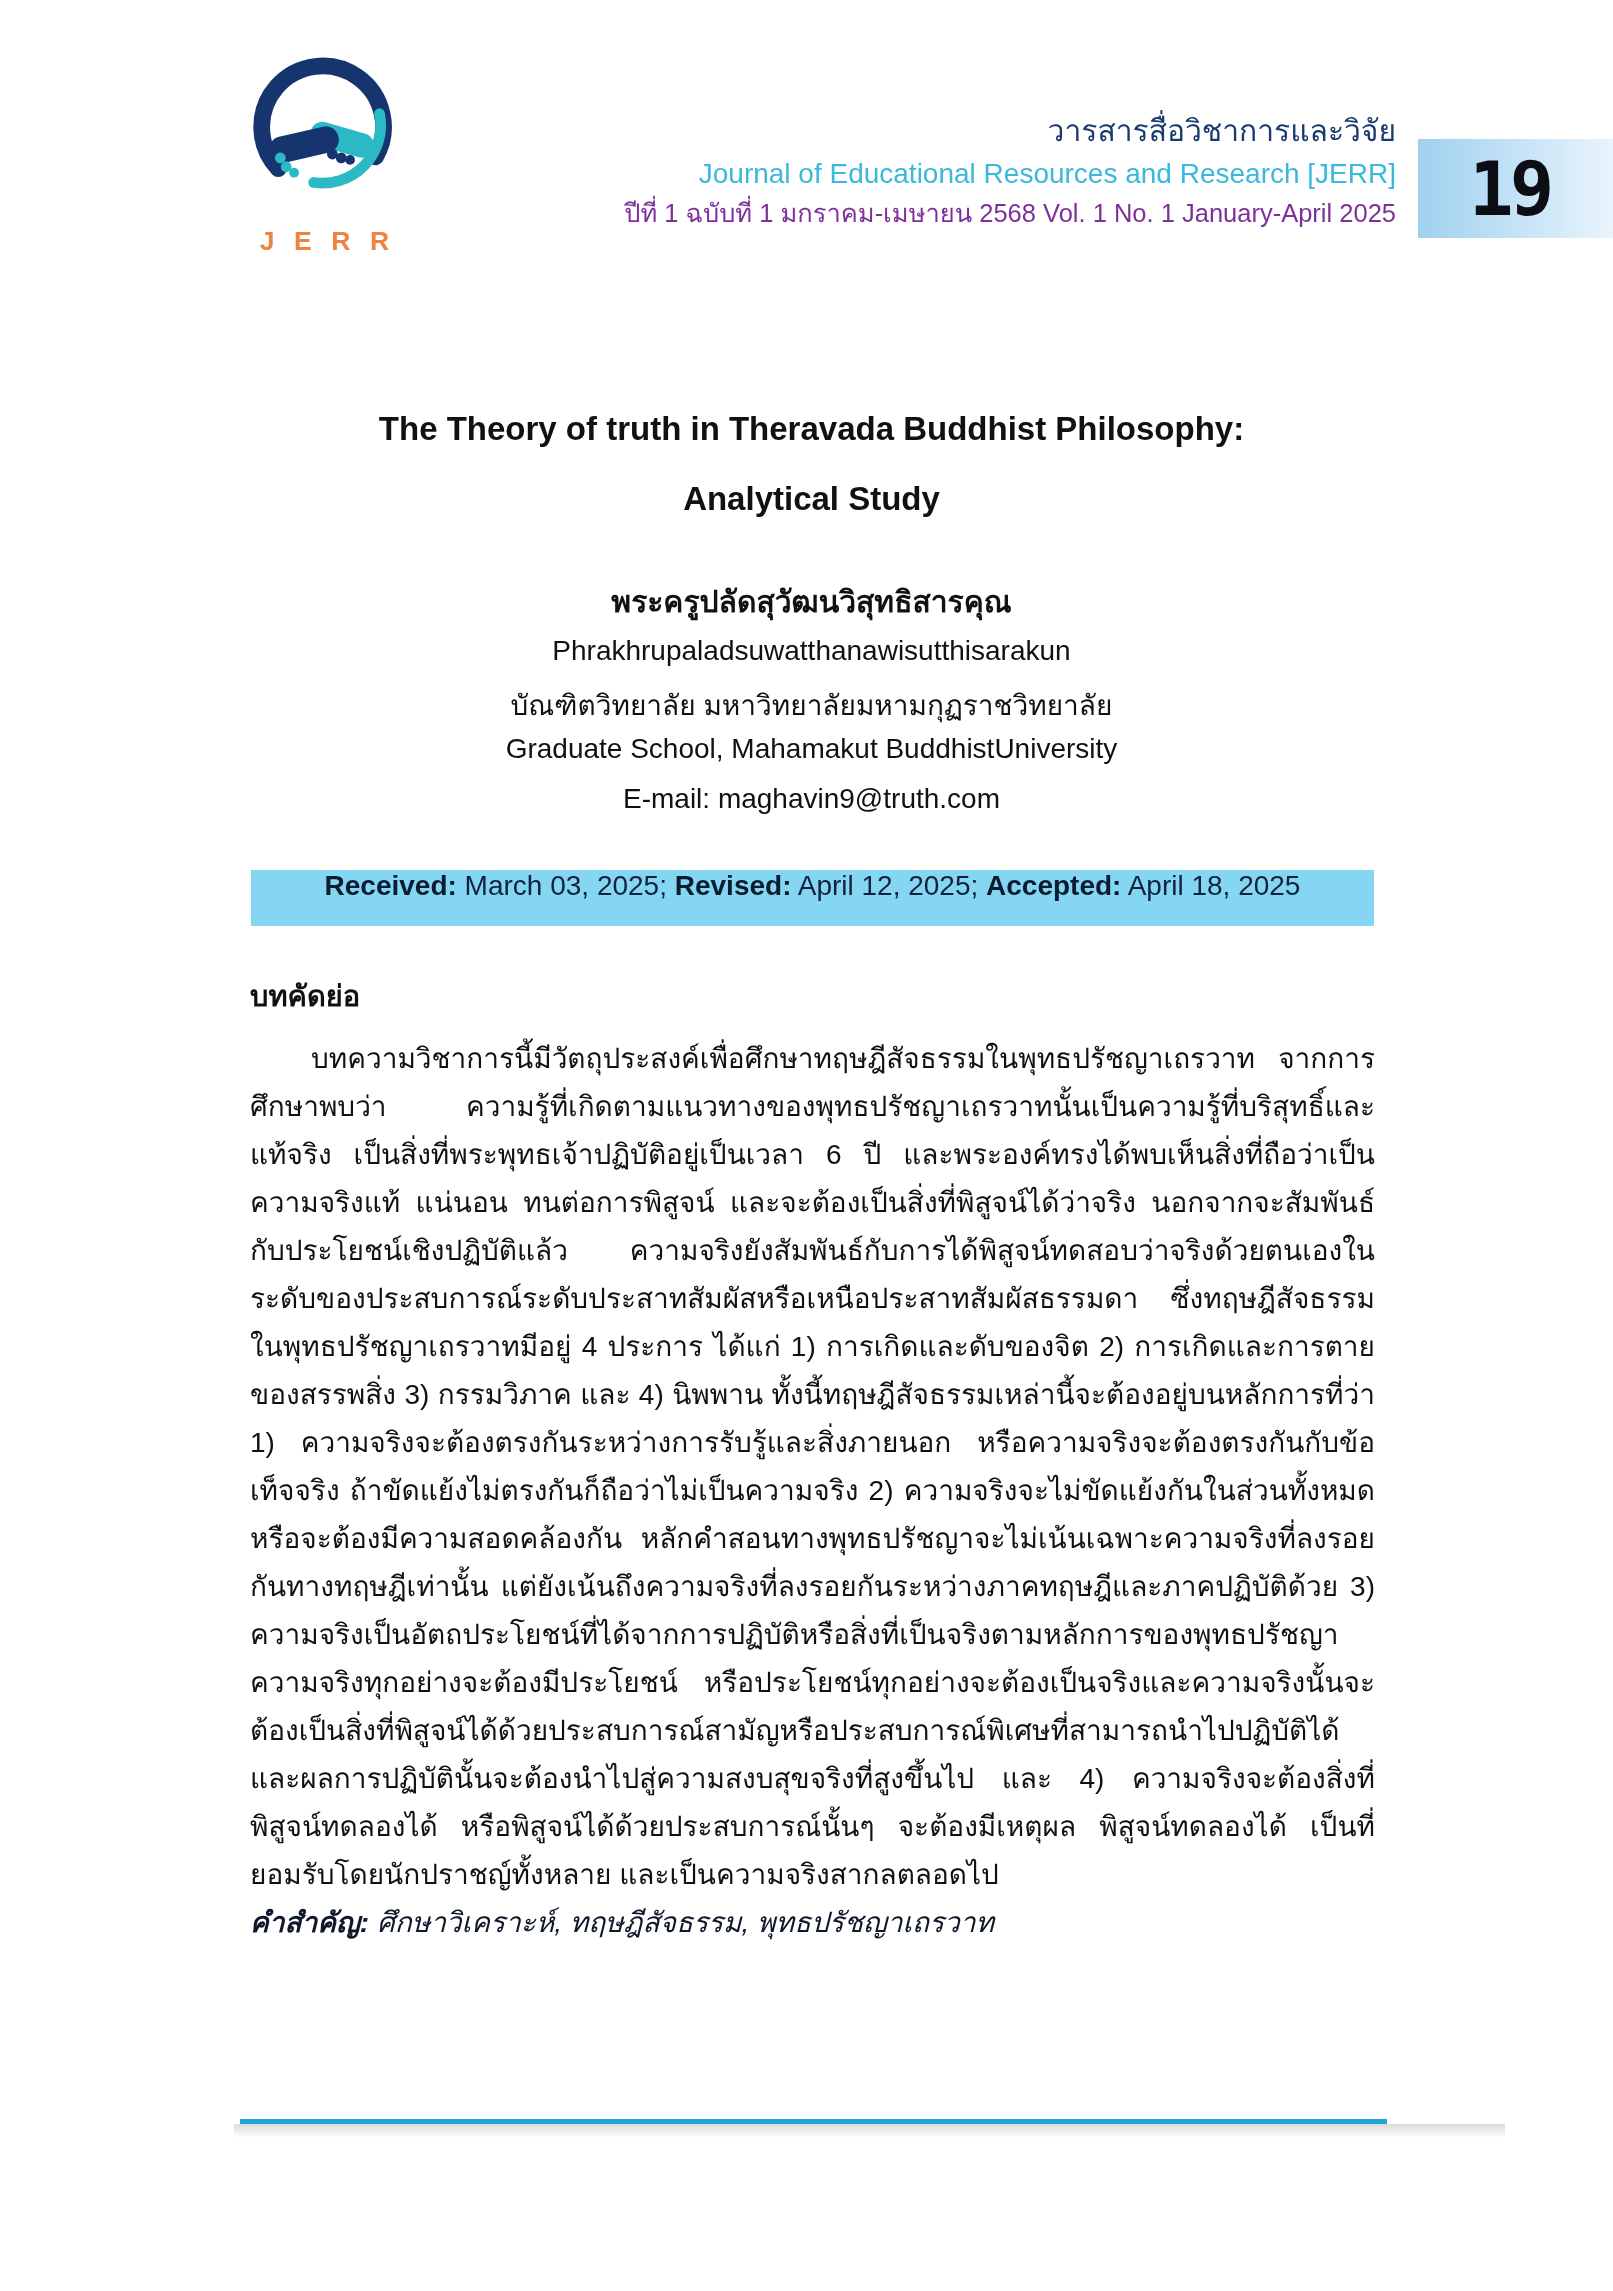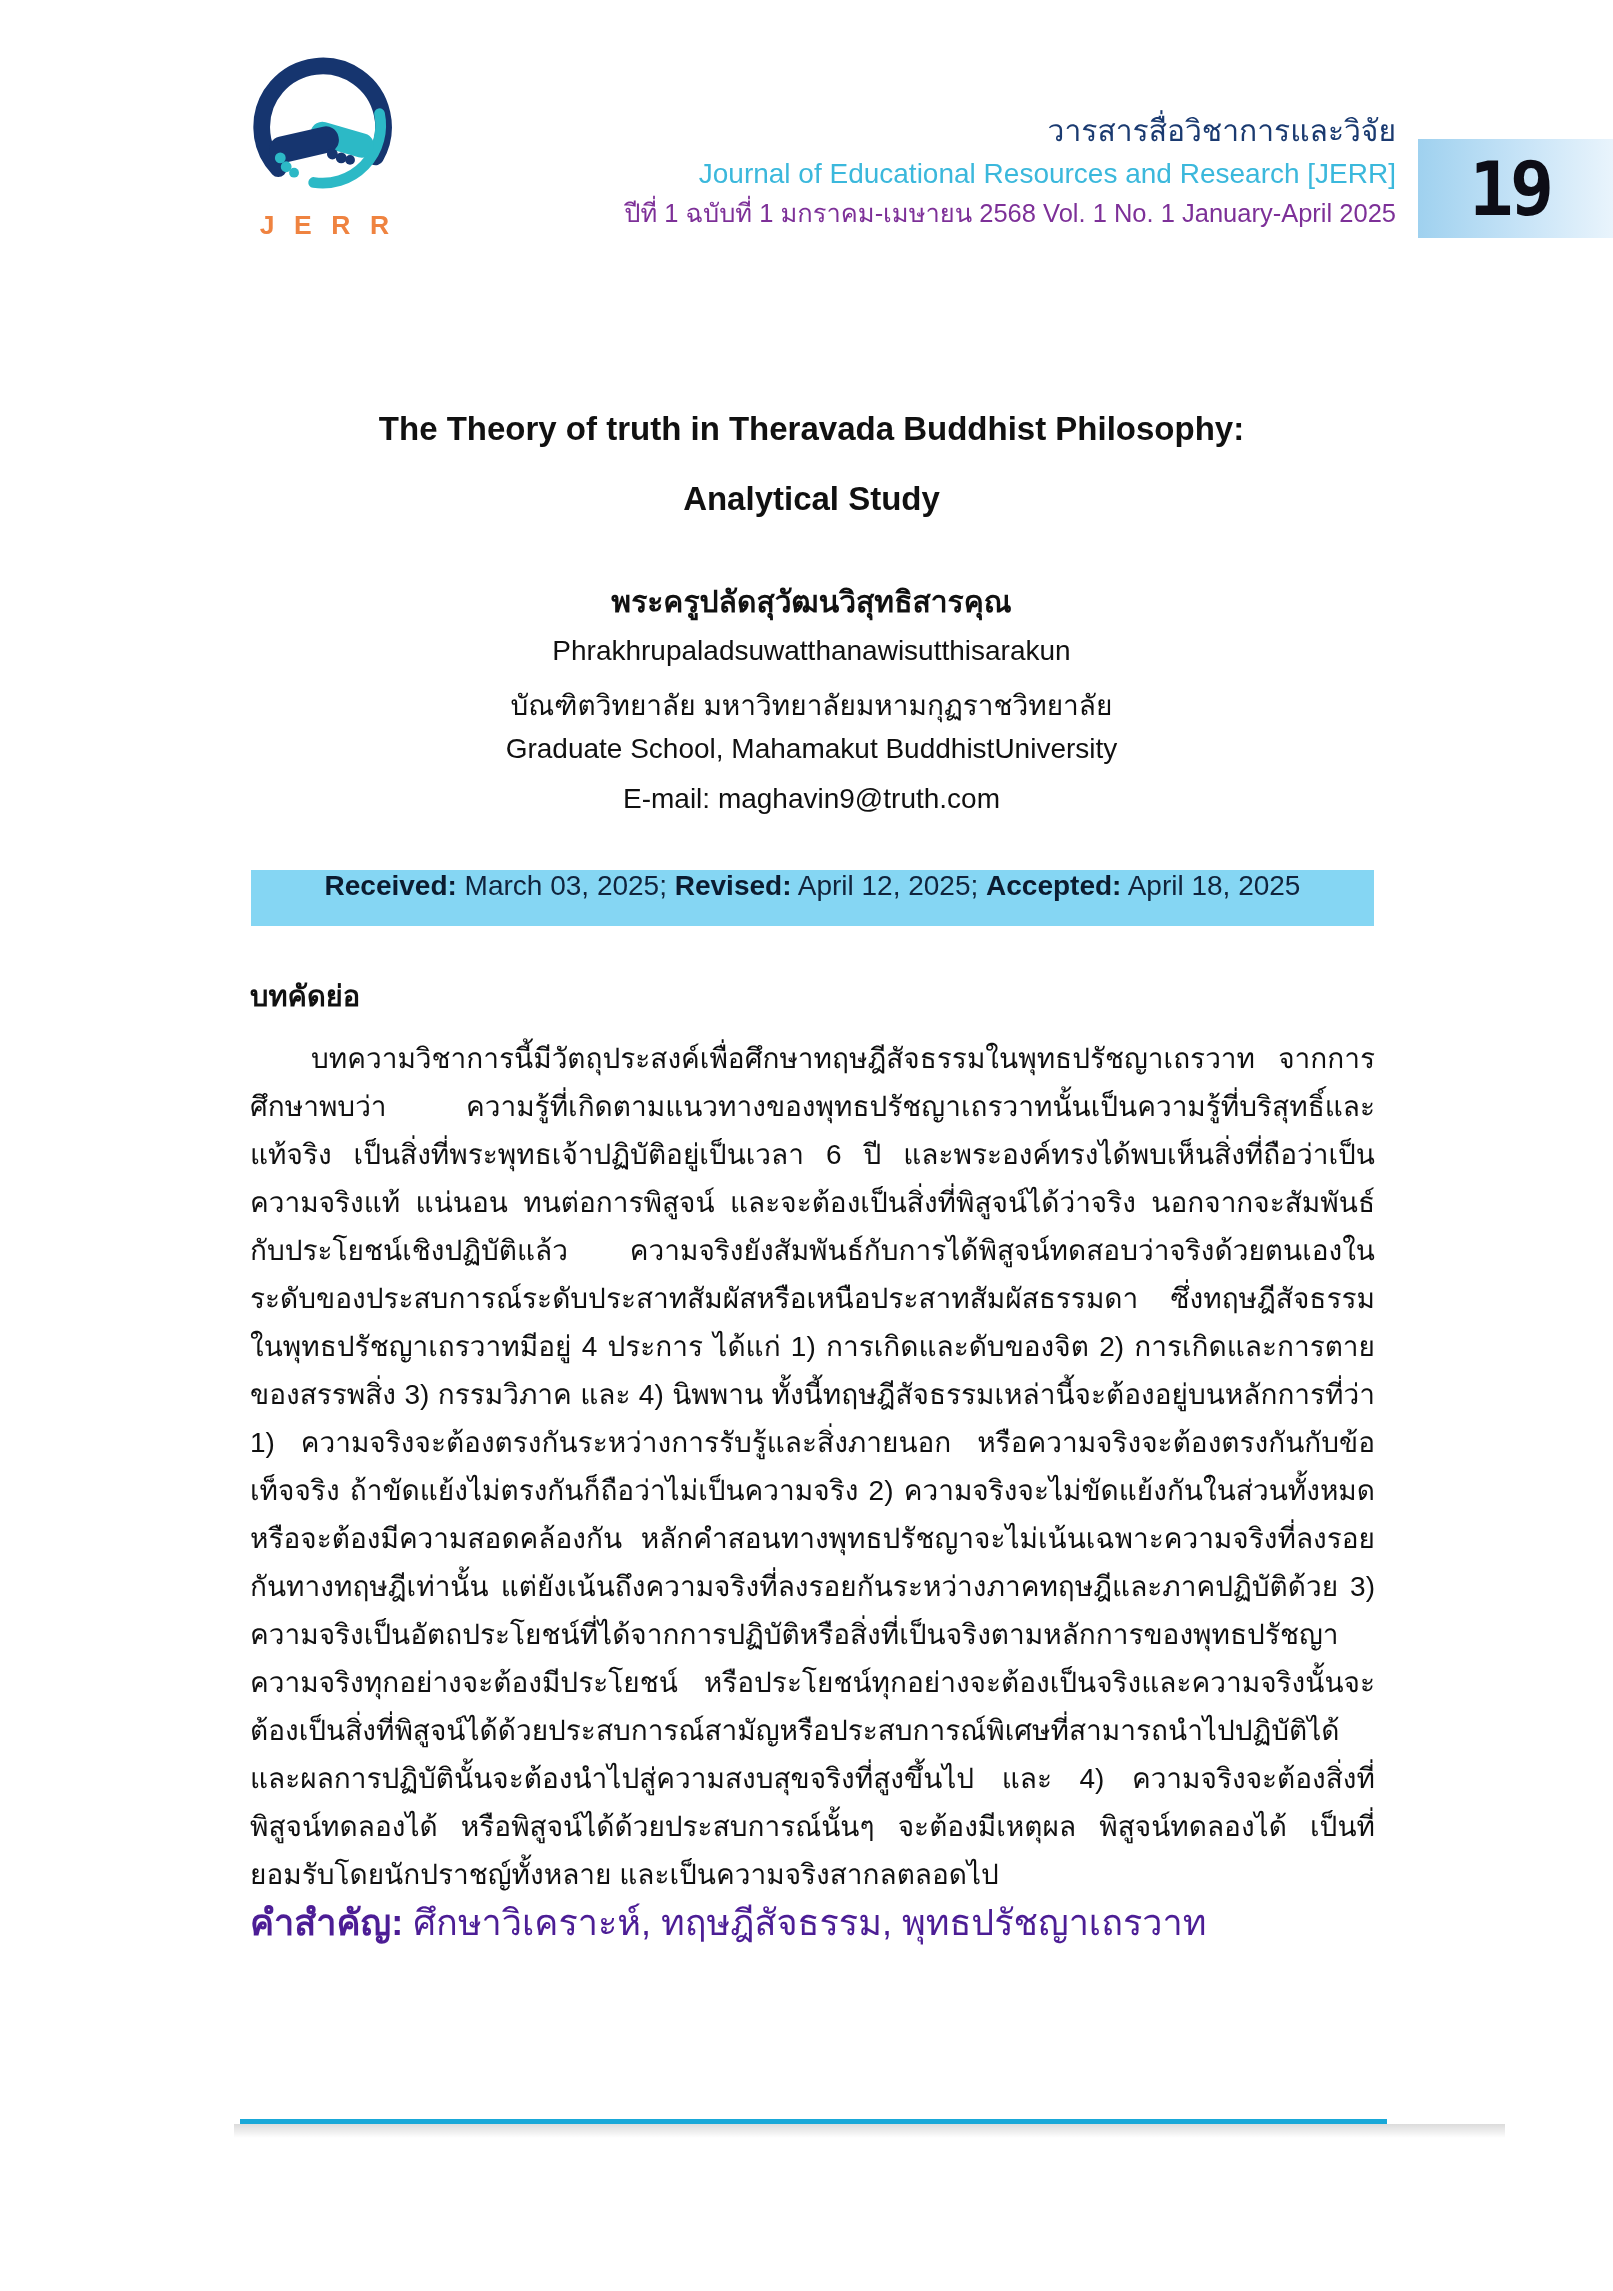--- a/index.html
+++ b/index.html
@@ -9,21 +9,21 @@
     height:2292px;
     background:#ffffff;
     overflow:hidden;
     font-family:"Liberation Sans","DejaVu Sans",sans-serif;
     color:#111111;
   }
   
   .logo-wrap{position:absolute;left:238px;top:43px;width:173px;text-align:center;}
   .logo-svg{display:block;margin:0 auto;}
   .logo-text{
-    margin-top:0;
+    margin-top:16px;
     font-size:26.5px;font-weight:bold;color:#ef8340;
     letter-spacing:19.6px;padding-left:19.6px; 
     font-family:"Liberation Sans",sans-serif;
   }
   .masthead{
     position:absolute;top:116px;right:217px;width:882px;
     text-align:right;line-height:1.0;
   }
   .masthead .th-title{font-size:30px;color:#1a3a70;margin:0 0 13.7px 0;font-weight:500;}
   .masthead .en-title{font-size:28px;color:#3bb8dc;margin:0 0 13.7px 0;font-weight:400;}
@@ -65,21 +65,21 @@
   }
   .dates-bar b{font-weight:bold;color:#0b1b30;}
   
   .abstract{position:absolute;left:250px;top:973px;width:1125px;}
   .abstract h2{margin:0 0 15.7px 0;font-size:29px;font-weight:bold;color:#111;}
   .abstract p.body{
     margin:0;font-size:28px;line-height:48px;text-align:justify;
     text-indent:61px;color:#111;
   }
   .abstract p.keywords{
-    margin:0;font-size:36px;line-height:48px;text-align:left;color:#4c1d95;
+    margin:0;font-size:28px;line-height:48px;text-align:left;color:#0f172a;font-style:italic;
   }
   .abstract p.keywords b{font-weight:bold;}
   
   .footer-rule{
     position:absolute;left:240px;top:2119px;width:1147px;height:4.9px;
     background:#19a8d8;
   }
   .footer-rule::after{
     content:"";position:absolute;left:-5.9px;right:-118px;top:4.9px;height:13.7px;
     background:linear-gradient(180deg,rgba(0,0,0,0.14),rgba(0,0,0,0));

